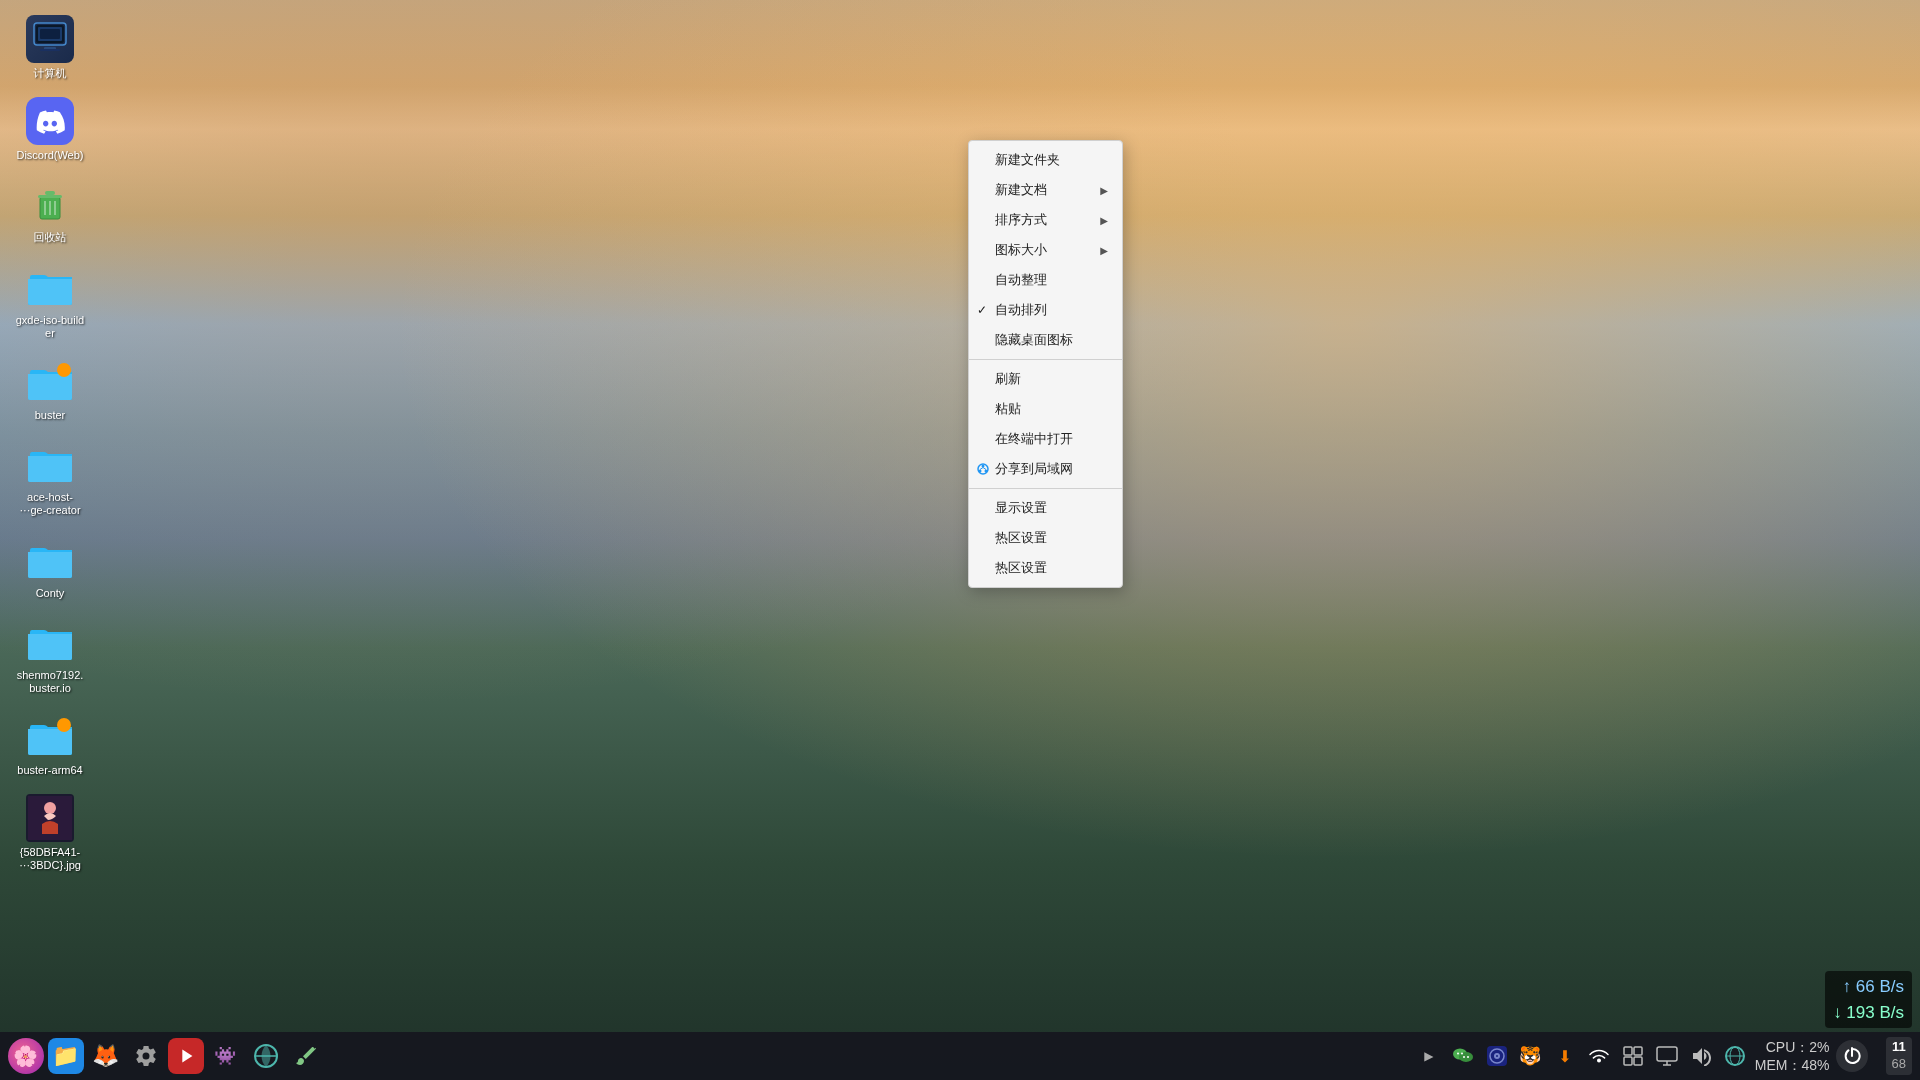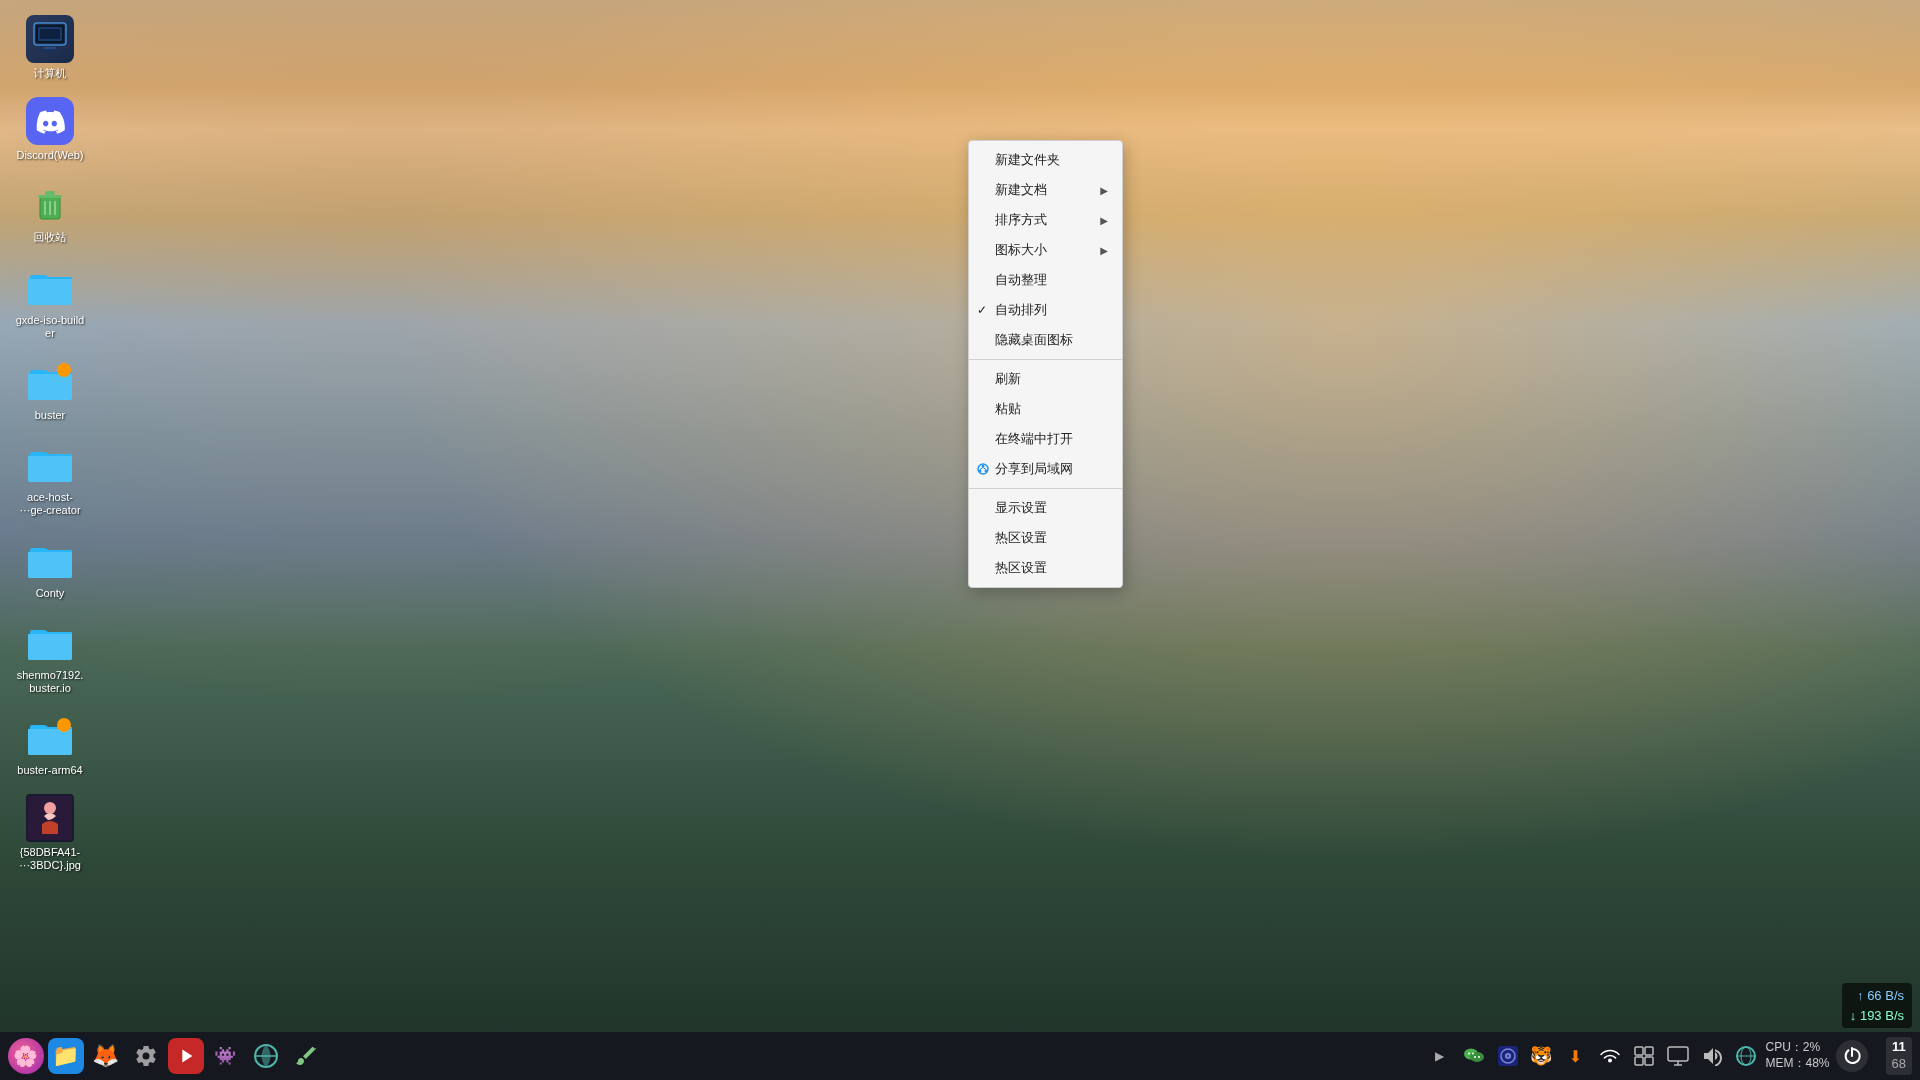--- a/index.html
+++ b/index.html
@@ -215,24 +215,24 @@
       height: 28px;
       display: flex;
       align-items: center;
       justify-content: center;
       cursor: pointer;
       border-radius: 4px;
       font-size: 16px;
     }
 
     .cpu-mem {
-      font-size: 12px;
+      font-size: 14px;
       color: #ccc;
       line-height: 1.3;
-      text-align: left;
+      text-align: right;
     }
 
     .power-btn {
       width: 32px;
       height: 32px;
       border-radius: 50%;
       background: rgba(255,255,255,0.1);
       display: flex;
       align-items: center;
       justify-content: center;
@@ -253,21 +253,21 @@
     }
 
     
     .net-speed {
       position: absolute;
       bottom: 52px;
       right: 8px;
       background: rgba(0,0,0,0.6);
       border-radius: 4px;
       padding: 3px 8px;
-      font-size: 13px;
+      font-size: 17px;
       color: white;
       text-align: right;
       line-height: 1.5;
     }
 
     .net-up { color: #8cf; }
     .net-down { color: #8fc; }
 
     
     .tb-deepin { background: radial-gradient(circle, #e91e8c, #9c27b0); }

